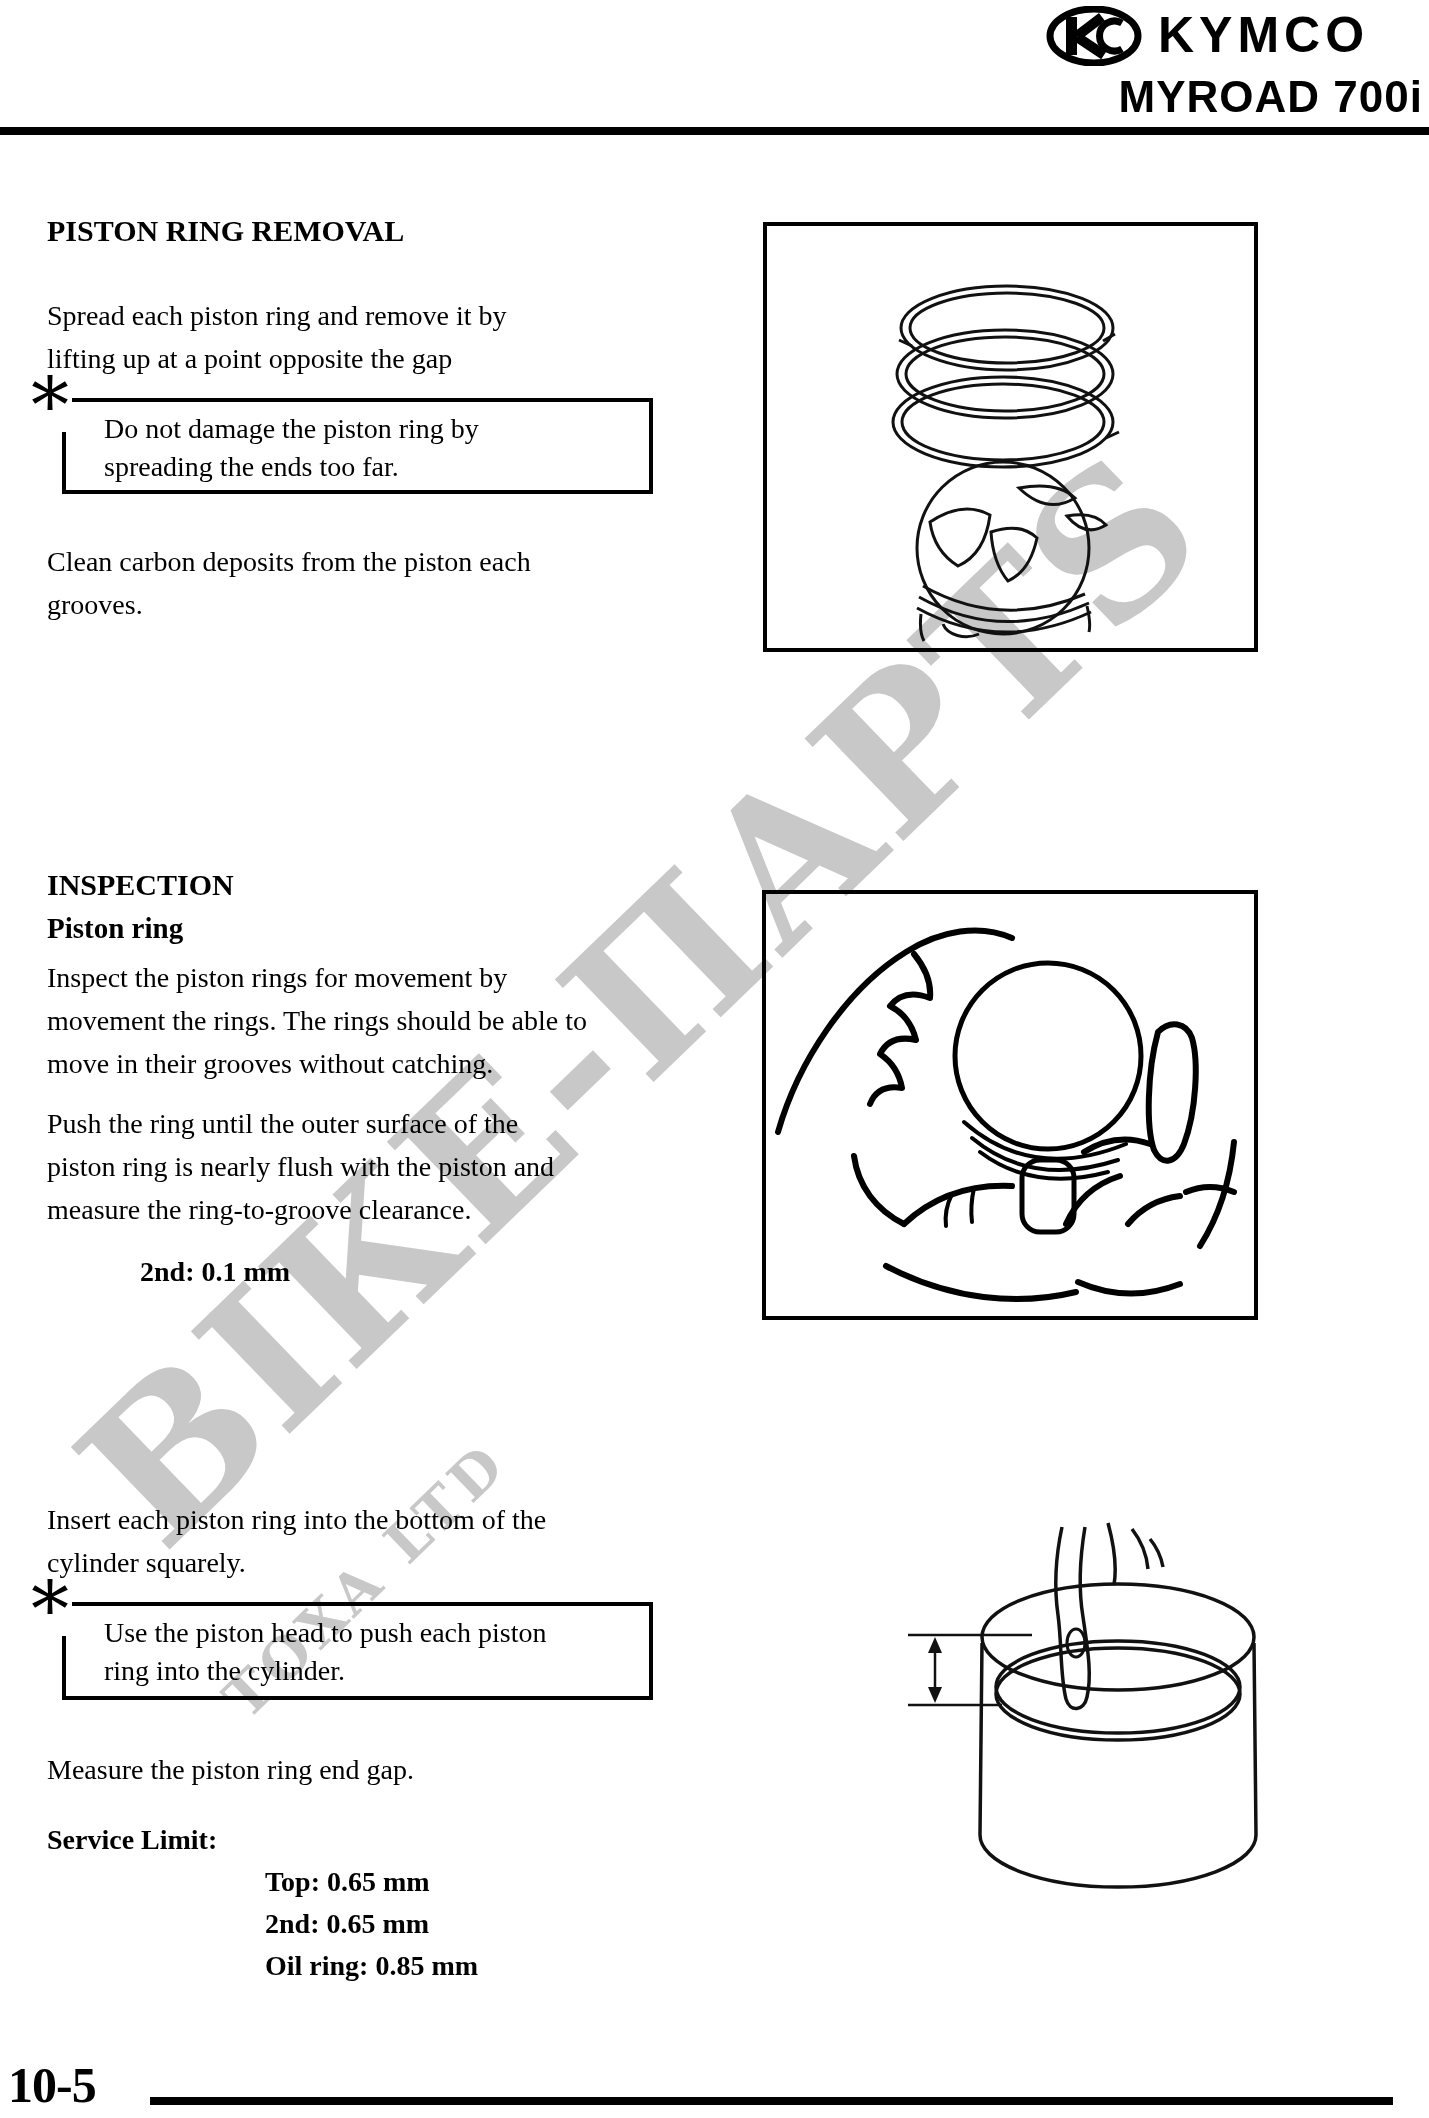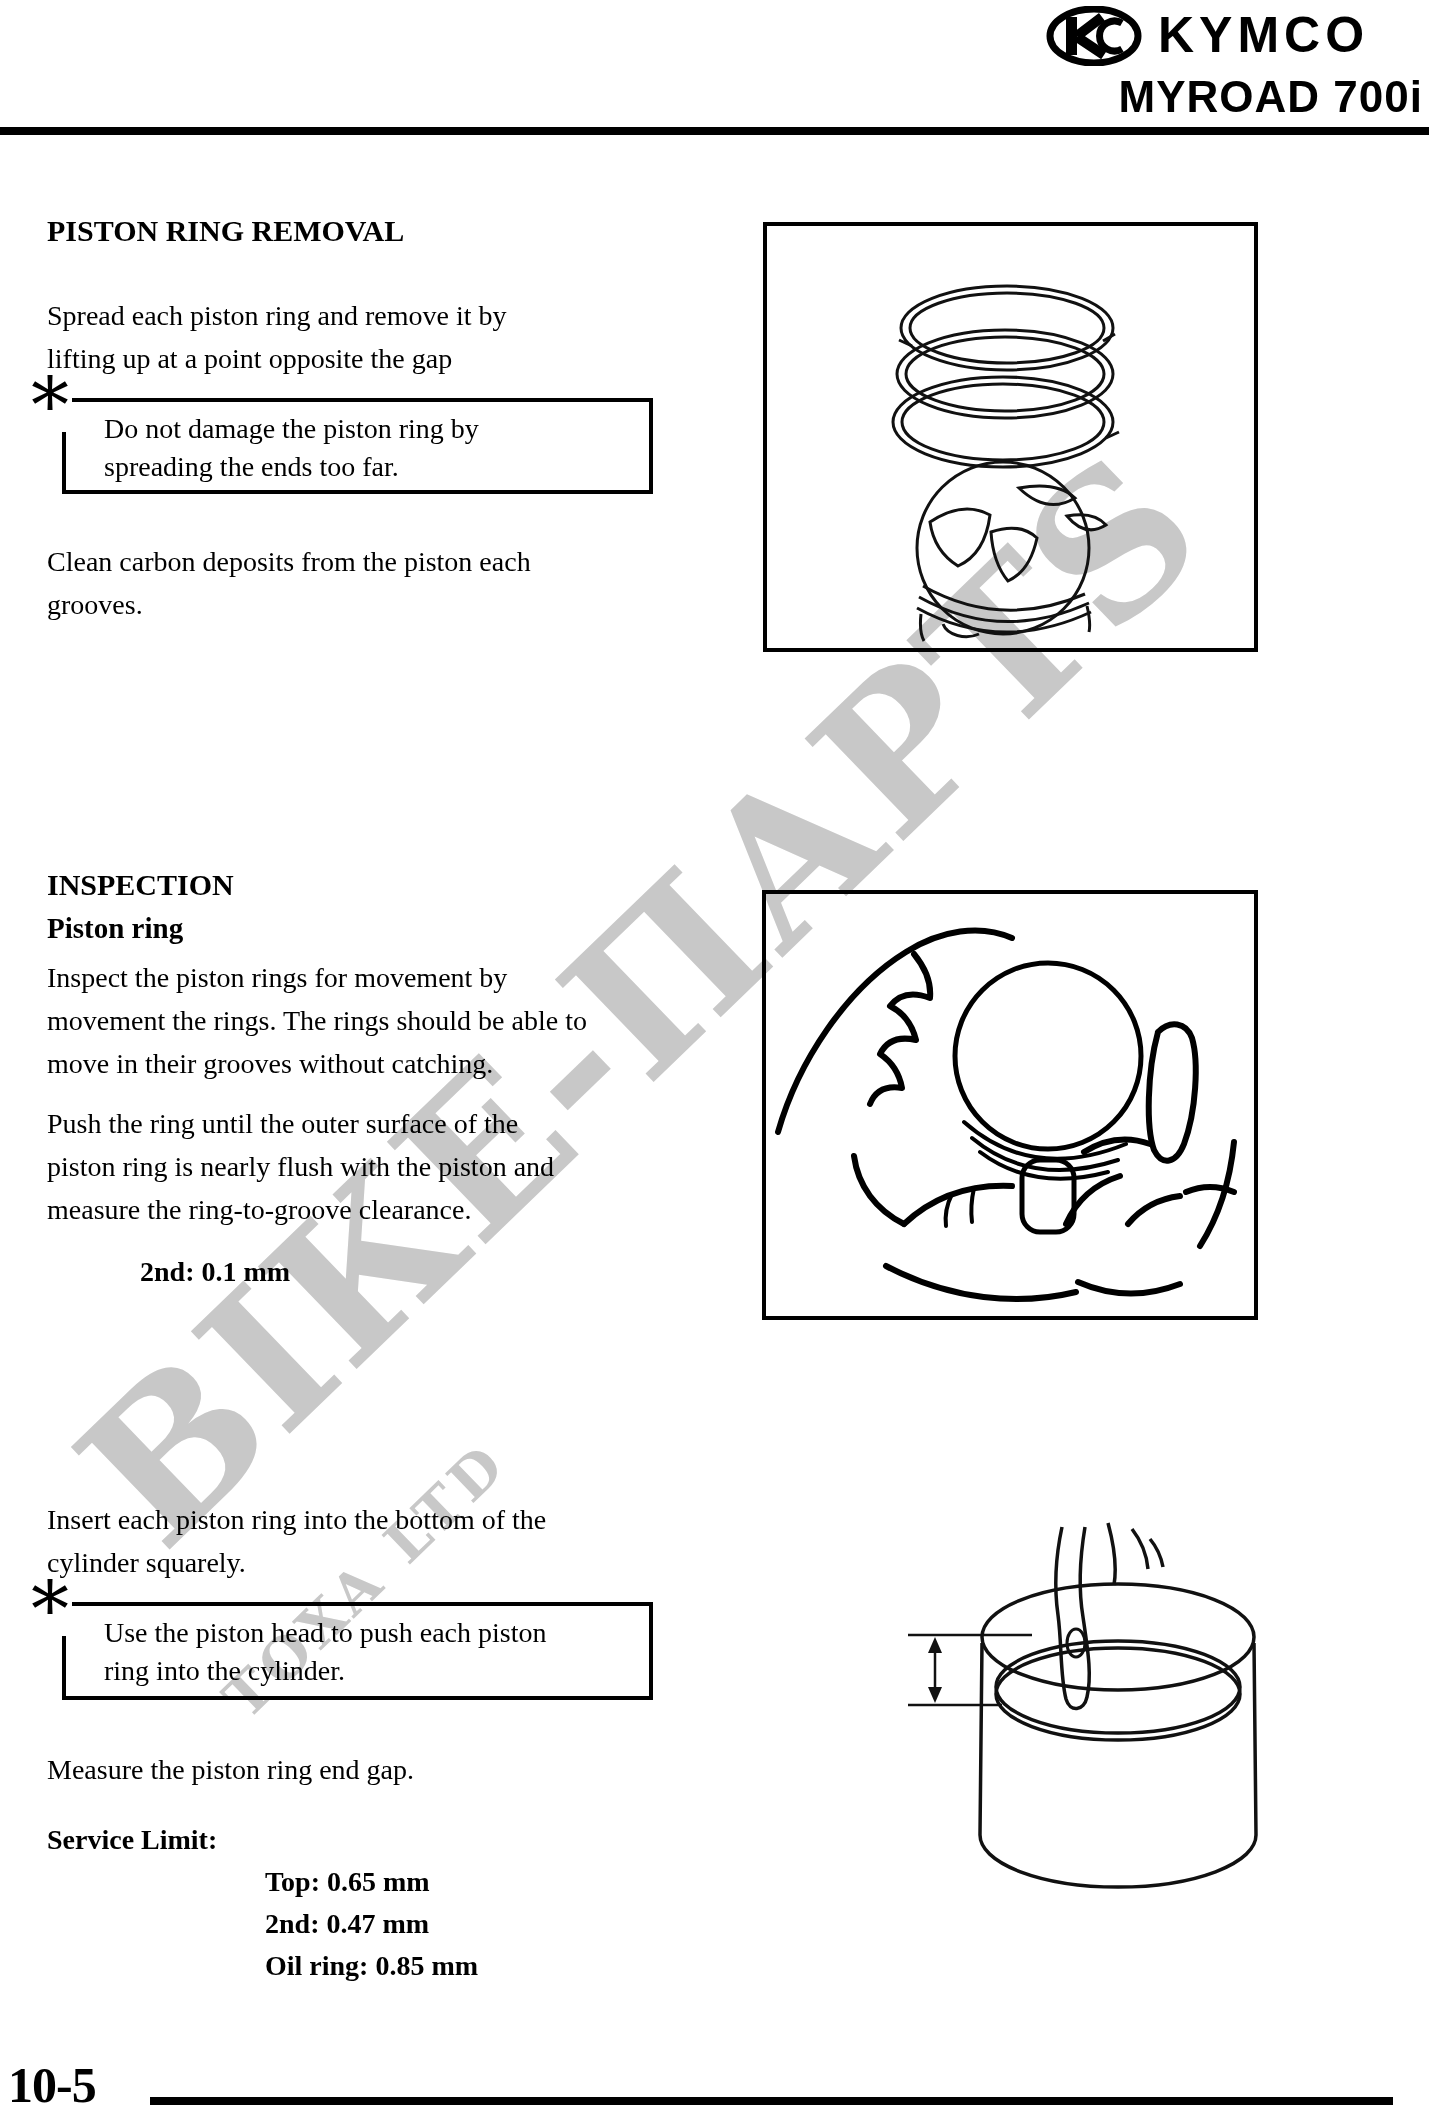--- a/index.html
+++ b/index.html
@@ -156,21 +156,21 @@
         <div class="line">Use the piston head to push each piston</div>
         <div class="line">ring into the cylinder.</div>
       </div>
     </div>
 
     <div class="abs line" style="left:47px;top:1748px;">Measure the piston ring end gap.</div>
 
     <div class="abs sl" style="left:47px;top:1818px;">
       <div class="line">Service Limit:</div>
       <div class="line indent2">Top: 0.65 mm</div>
-      <div class="line indent2">2nd: 0.47 mm</div>
+      <div class="line indent2">2nd: 0.65 mm</div>
       <div class="line indent2">Oil ring: 0.85 mm</div>
     </div>
 
     <div class="fig" style="left:880px;top:1515px;width:430px;height:420px;">
       <svg viewBox="0 0 430 420">
         <g fill="none" stroke="#111" stroke-width="3.5">
           <ellipse cx="238" cy="122" rx="136" ry="53"></ellipse>
           <ellipse cx="238" cy="172" rx="122" ry="46"></ellipse>
           <ellipse cx="238" cy="179" rx="122" ry="46"></ellipse>
           <path d="M102,128 L100,320 M374,128 L376,320"></path>

